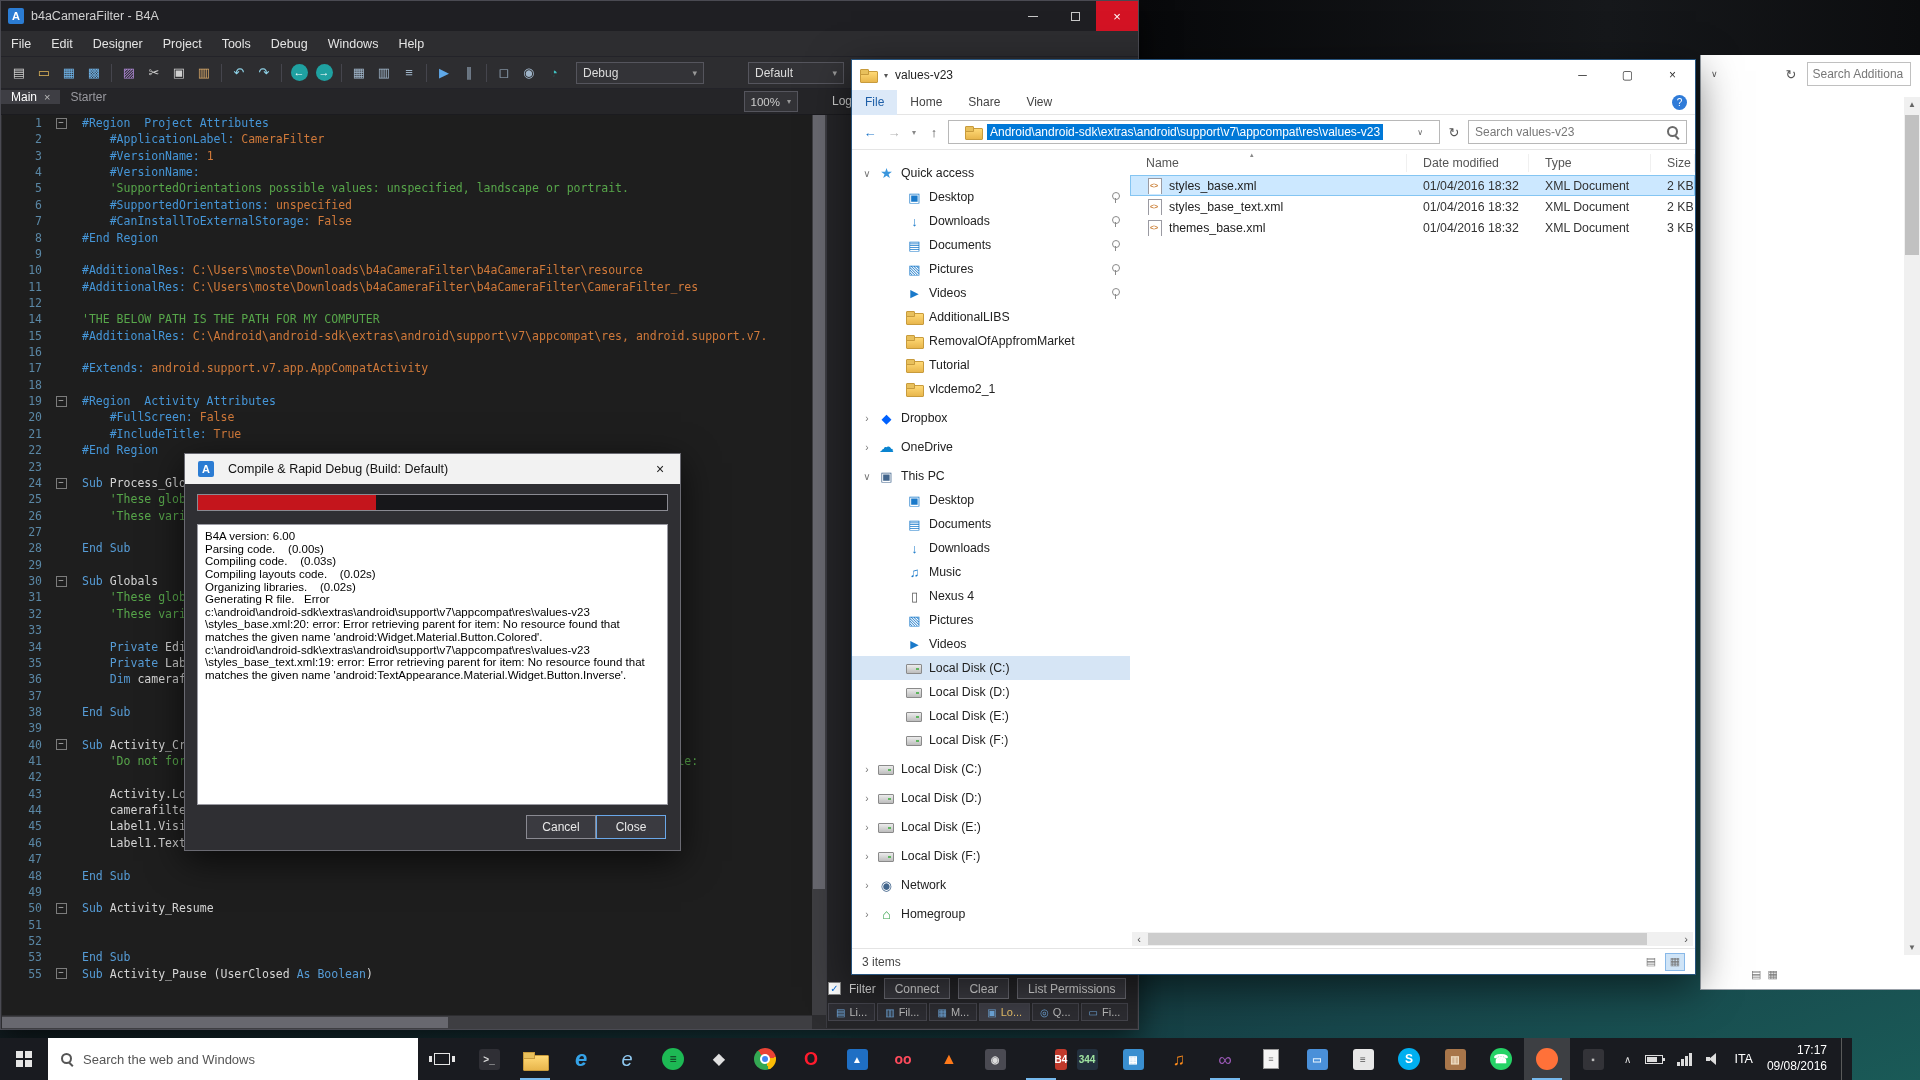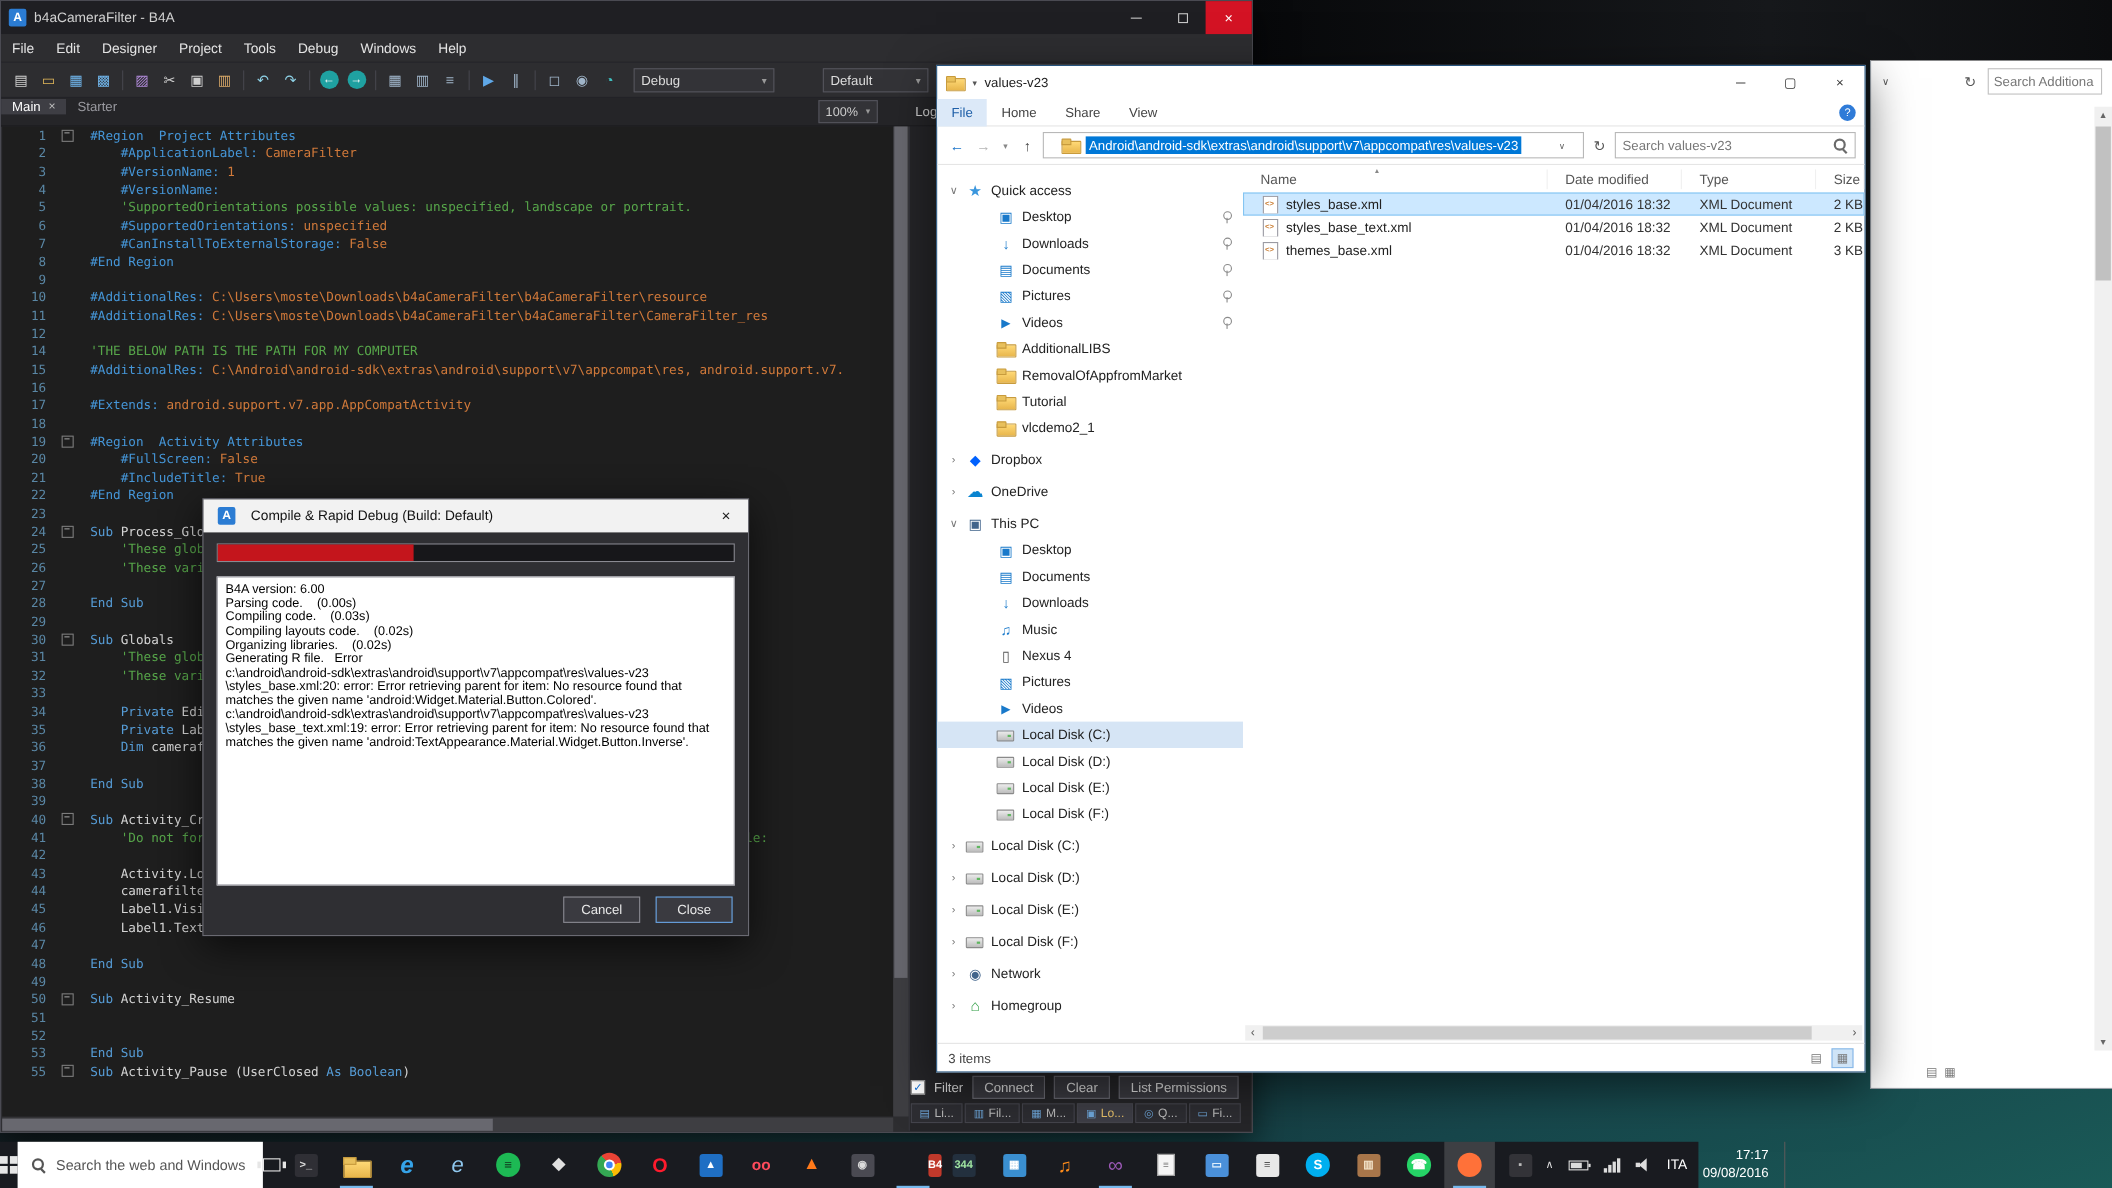--- a/index.html
+++ b/index.html
@@ -58,21 +58,21 @@
   .ltab.active{background:#3e3e46;color:#e8c16a;}
   .lt-ico{font-size:10px;color:#6fa8dc;}
 
   
   .dialog{left:184px;top:453px;width:497px;height:398px;background:#2f2f33;border:1px solid #6a6a72;box-shadow:0 10px 34px rgba(0,0,0,.65);z-index:5;}
   .dlg-title{height:30px;background:#f2f2f2;display:flex;align-items:center;font-size:12.5px;color:#111;padding-left:6px;gap:7px;}
   .dlg-close{margin-left:auto;width:40px;text-align:center;font-size:14px;color:#222;line-height:30px;}
   .dlg-progress{position:absolute;left:12px;right:12px;top:40px;height:17px;background:#17171a;border:1px solid #8a8a92;}
   .dlg-fill{height:100%;background:#c4151c;}
   .dlg-log{position:absolute;left:12px;right:12px;top:70px;height:281px;background:#fff;border:1px solid #9a9aa2;color:#000;font-size:11.5px;line-height:1.1;padding:5px 7px;white-space:pre-wrap;overflow:hidden;}
-  .dlg-buttons{position:absolute;right:14px;bottom:11px;display:flex;gap:14px;}
+  .dlg-buttons{position:absolute;right:14px;bottom:11px;display:flex;gap:0;}
   .dlg-btn{min-width:70px;height:24px;background:#3a3a40;border:1px solid #8a8a92;color:#e8e8e8;font-size:12px;}
   .dlg-btn.primary{border-color:#6aa7e8;}
 
   
   .explorer{left:851px;top:59px;width:845px;height:916px;background:#fff;border:1px solid #27547e;box-shadow:0 12px 40px rgba(0,0,0,.55);color:#222;z-index:10;}
   .ex-title{height:30px;display:flex;align-items:center;padding-left:8px;font-size:12px;gap:7px;}
   .ex-qat-chev{font-size:8px;color:#555;}
   .ex-controls{margin-left:auto;display:flex;height:100%;}
   .ex-cap{width:45px;display:flex;align-items:center;justify-content:center;font-size:12px;color:#333;}
   .ex-ribbon{height:25px;display:flex;align-items:center;font-size:12px;color:#444;border-bottom:1px solid #e5e5e5;}
@@ -150,21 +150,21 @@
   .bg-search{height:24px;border:1px solid #c0c0c0;flex:1;display:flex;align-items:center;padding:0 5px;overflow:hidden;}
   .bg-search input{border:0;outline:0;width:100%;font-size:12px;font-family:inherit;color:#333;}
   .bg-search input::placeholder{color:#777;}
   .bg-vscroll{position:absolute;right:1px;top:42px;bottom:34px;width:16px;background:#f0f0f0;}
   .bg-vs-arrow{position:absolute;left:0;width:16px;height:15px;text-align:center;font-size:8px;color:#666;line-height:15px;}
   .bg-vs-up{top:0;} .bg-vs-down{bottom:0;}
   .bg-vthumb{position:absolute;left:1px;right:1px;top:18px;height:140px;background:#c1c1c1;}
   .bg-bottomicons{position:absolute;left:50px;bottom:8px;display:flex;gap:6px;font-size:11px;color:#777;}
 
   
-  .taskbar{position:absolute;left:0;bottom:0;width:1544px;height:42px;background:#191b20;display:flex;align-items:stretch;z-index:50;}
+  .taskbar{position:absolute;left:0;bottom:0;width:1852px;height:42px;background:#191b20;display:flex;align-items:stretch;z-index:50;}
   .tb-start{width:48px;display:flex;align-items:center;justify-content:center;}
   .win-logo{width:16px;height:16px;display:grid;grid-template-columns:1fr 1fr;grid-template-rows:1fr 1fr;gap:2px;}
   .win-logo i{background:#e6e6e6;display:block;}
   .tb-search{width:370px;background:#fff;display:flex;align-items:center;gap:9px;padding:0 12px;}
   .tb-search .mag::before{border-color:#555;} .tb-search .mag::after{background:#555;}
   .tb-search input{border:0;outline:0;flex:1;font-size:13px;font-family:inherit;color:#444;background:transparent;}
   .tb-search input::placeholder{color:#555;}
   .tb-taskview{width:48px;display:flex;align-items:center;justify-content:center;}
   .tv-ico{width:16px;height:12px;border:1px solid #e6e6e6;position:relative;}
   .tv-ico::before,.tv-ico::after{content:"";position:absolute;top:2px;width:3px;height:6px;background:#e6e6e6;}

